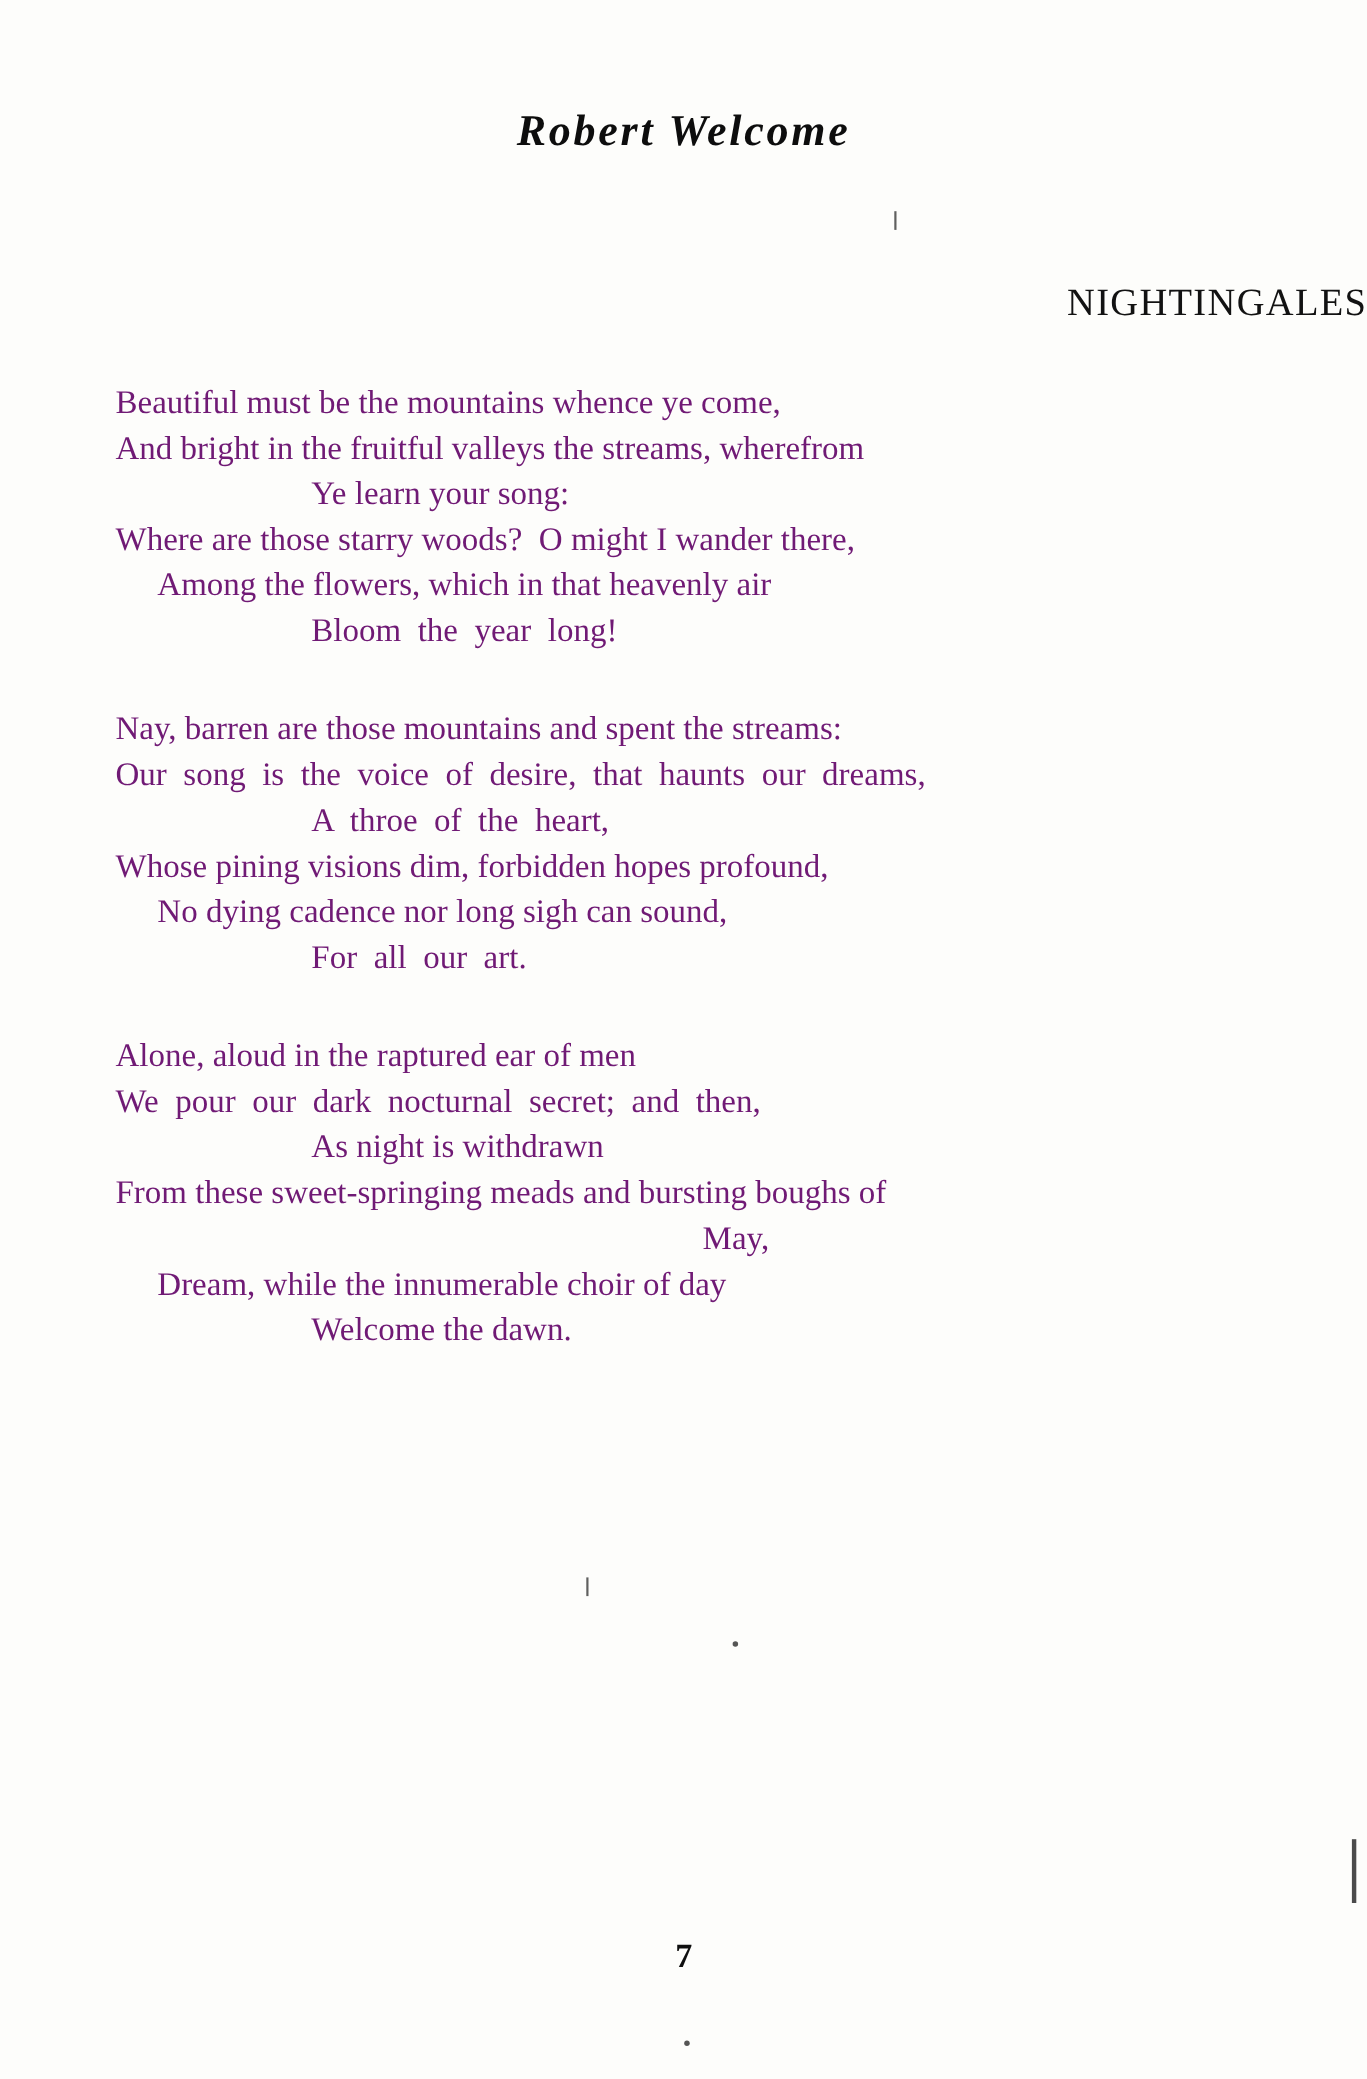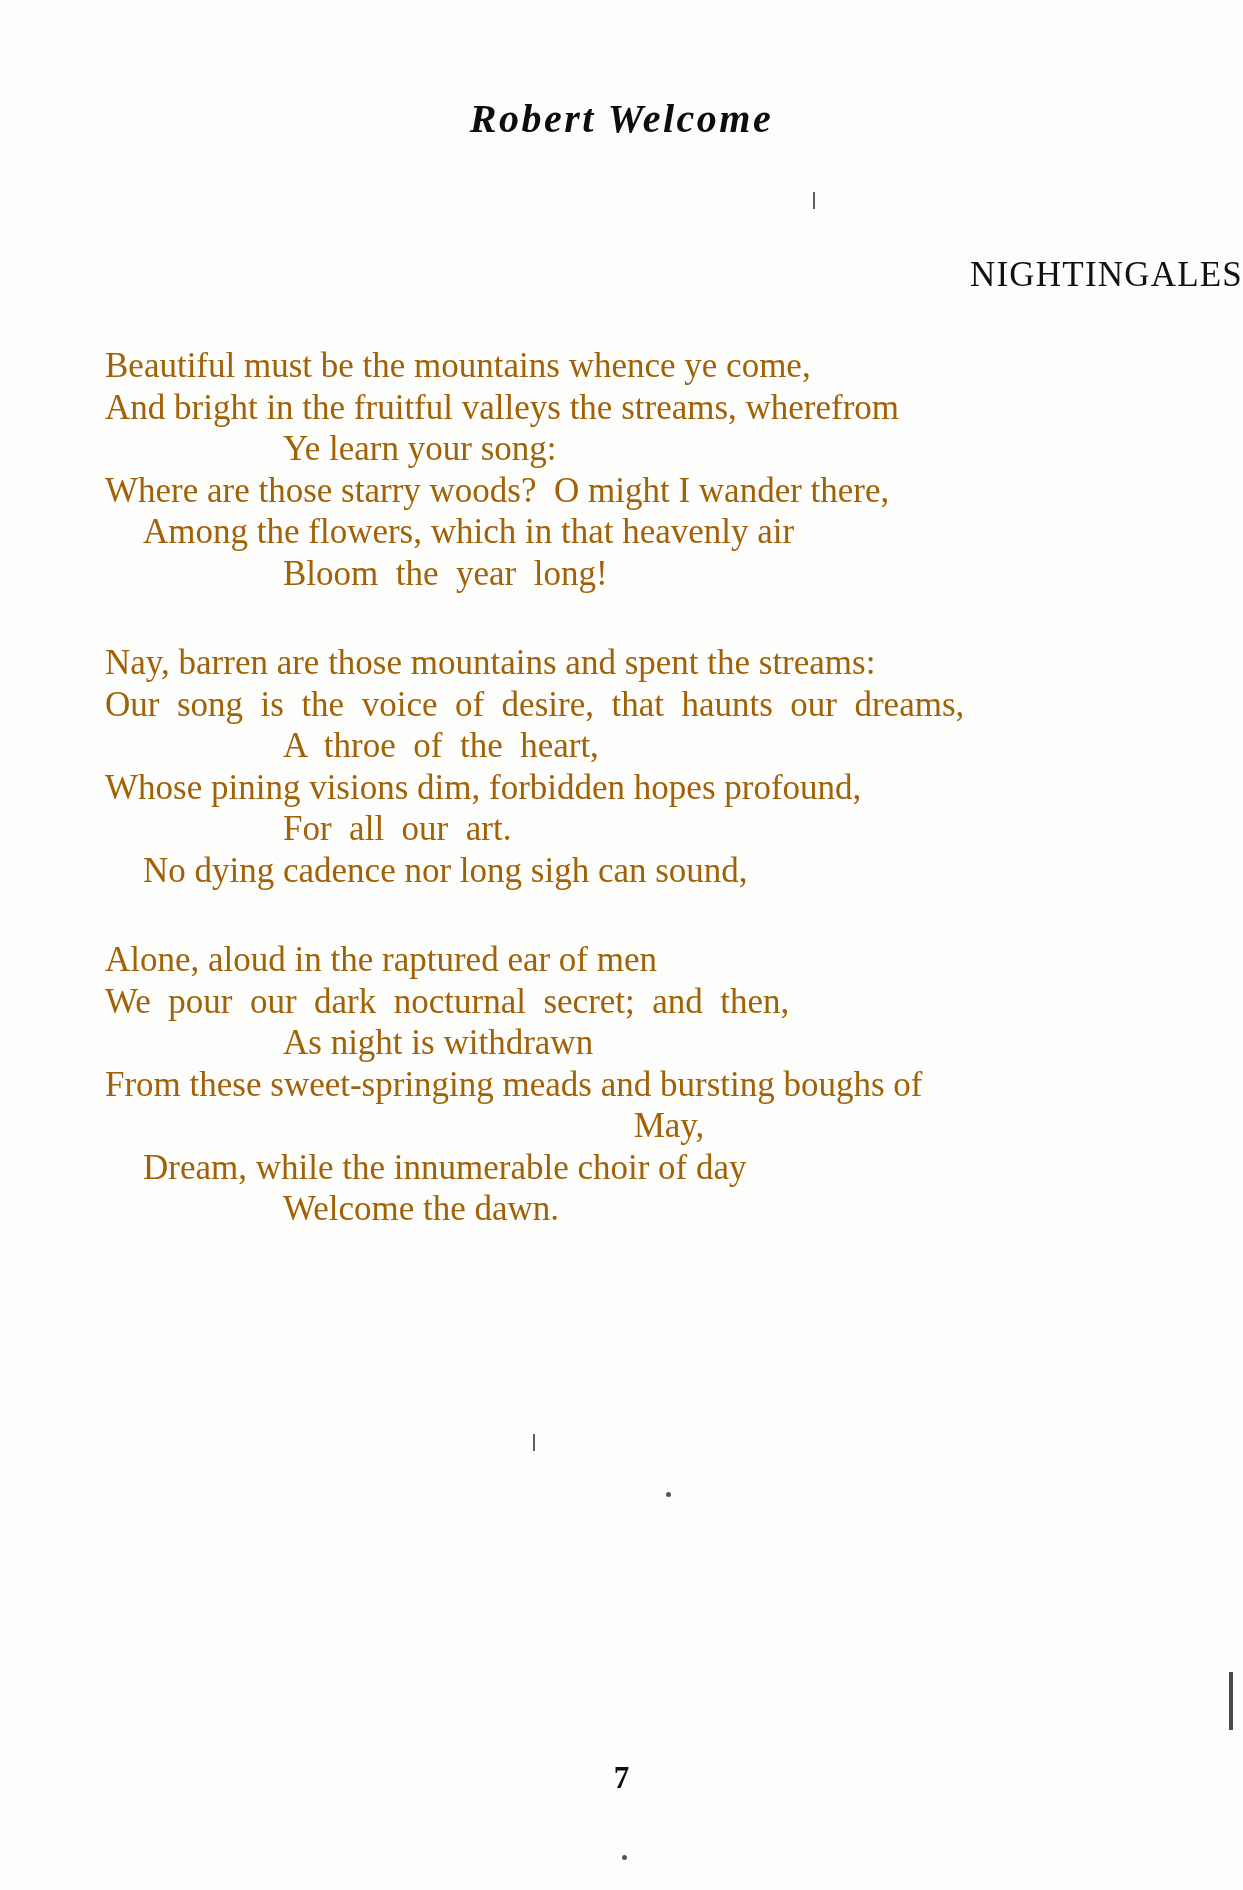--- a/index.html
+++ b/index.html
@@ -74,24 +74,24 @@
     top: 345px;
     left: 105px;
     width: 1030px;
   }
 
   .stanza {
     margin: 0 0 48px 0;
   }
 
   .line {
-    font-size: 35px;
+    font-size: 30px;
     line-height: 41.5px;
     white-space: pre;
-    color: #a16207;
+    color: #701a75;
   }
 
   
   .ind-0  { padding-left: 0; }
   .ind-1  { padding-left: 38px; }
   .ind-2  { padding-left: 98px; text-align: center; }
   .ind-3  { padding-left: 178px; }
 
   .folio {
     position: absolute;
@@ -124,22 +124,22 @@
       <div class="line ind-0">Where are those starry woods?  O might I wander there,</div>
       <div class="line ind-1">Among the flowers, which in that heavenly air</div>
       <div class="line ind-3">Bloom  the  year  long!</div>
     </div>
 
     <div class="stanza">
       <div class="line ind-0">Nay, barren are those mountains and spent the streams:</div>
       <div class="line ind-0">Our  song  is  the  voice  of  desire,  that  haunts  our  dreams,</div>
       <div class="line ind-3">A  throe  of  the  heart,</div>
       <div class="line ind-0">Whose pining visions dim, forbidden hopes profound,</div>
+      <div class="line ind-1">No dying cadence nor long sigh can sound,</div>
       <div class="line ind-3">For  all  our  art.</div>
-      <div class="line ind-1">No dying cadence nor long sigh can sound,</div>
     </div>
 
     <div class="stanza">
       <div class="line ind-0">Alone, aloud in the raptured ear of men</div>
       <div class="line ind-0">We  pour  our  dark  nocturnal  secret;  and  then,</div>
       <div class="line ind-3">As night is withdrawn</div>
       <div class="line ind-0">From these sweet-springing meads and bursting boughs of</div>
       <div class="line ind-2">May,</div>
       <div class="line ind-1">Dream, while the innumerable choir of day</div>
       <div class="line ind-3">Welcome the dawn.</div>

